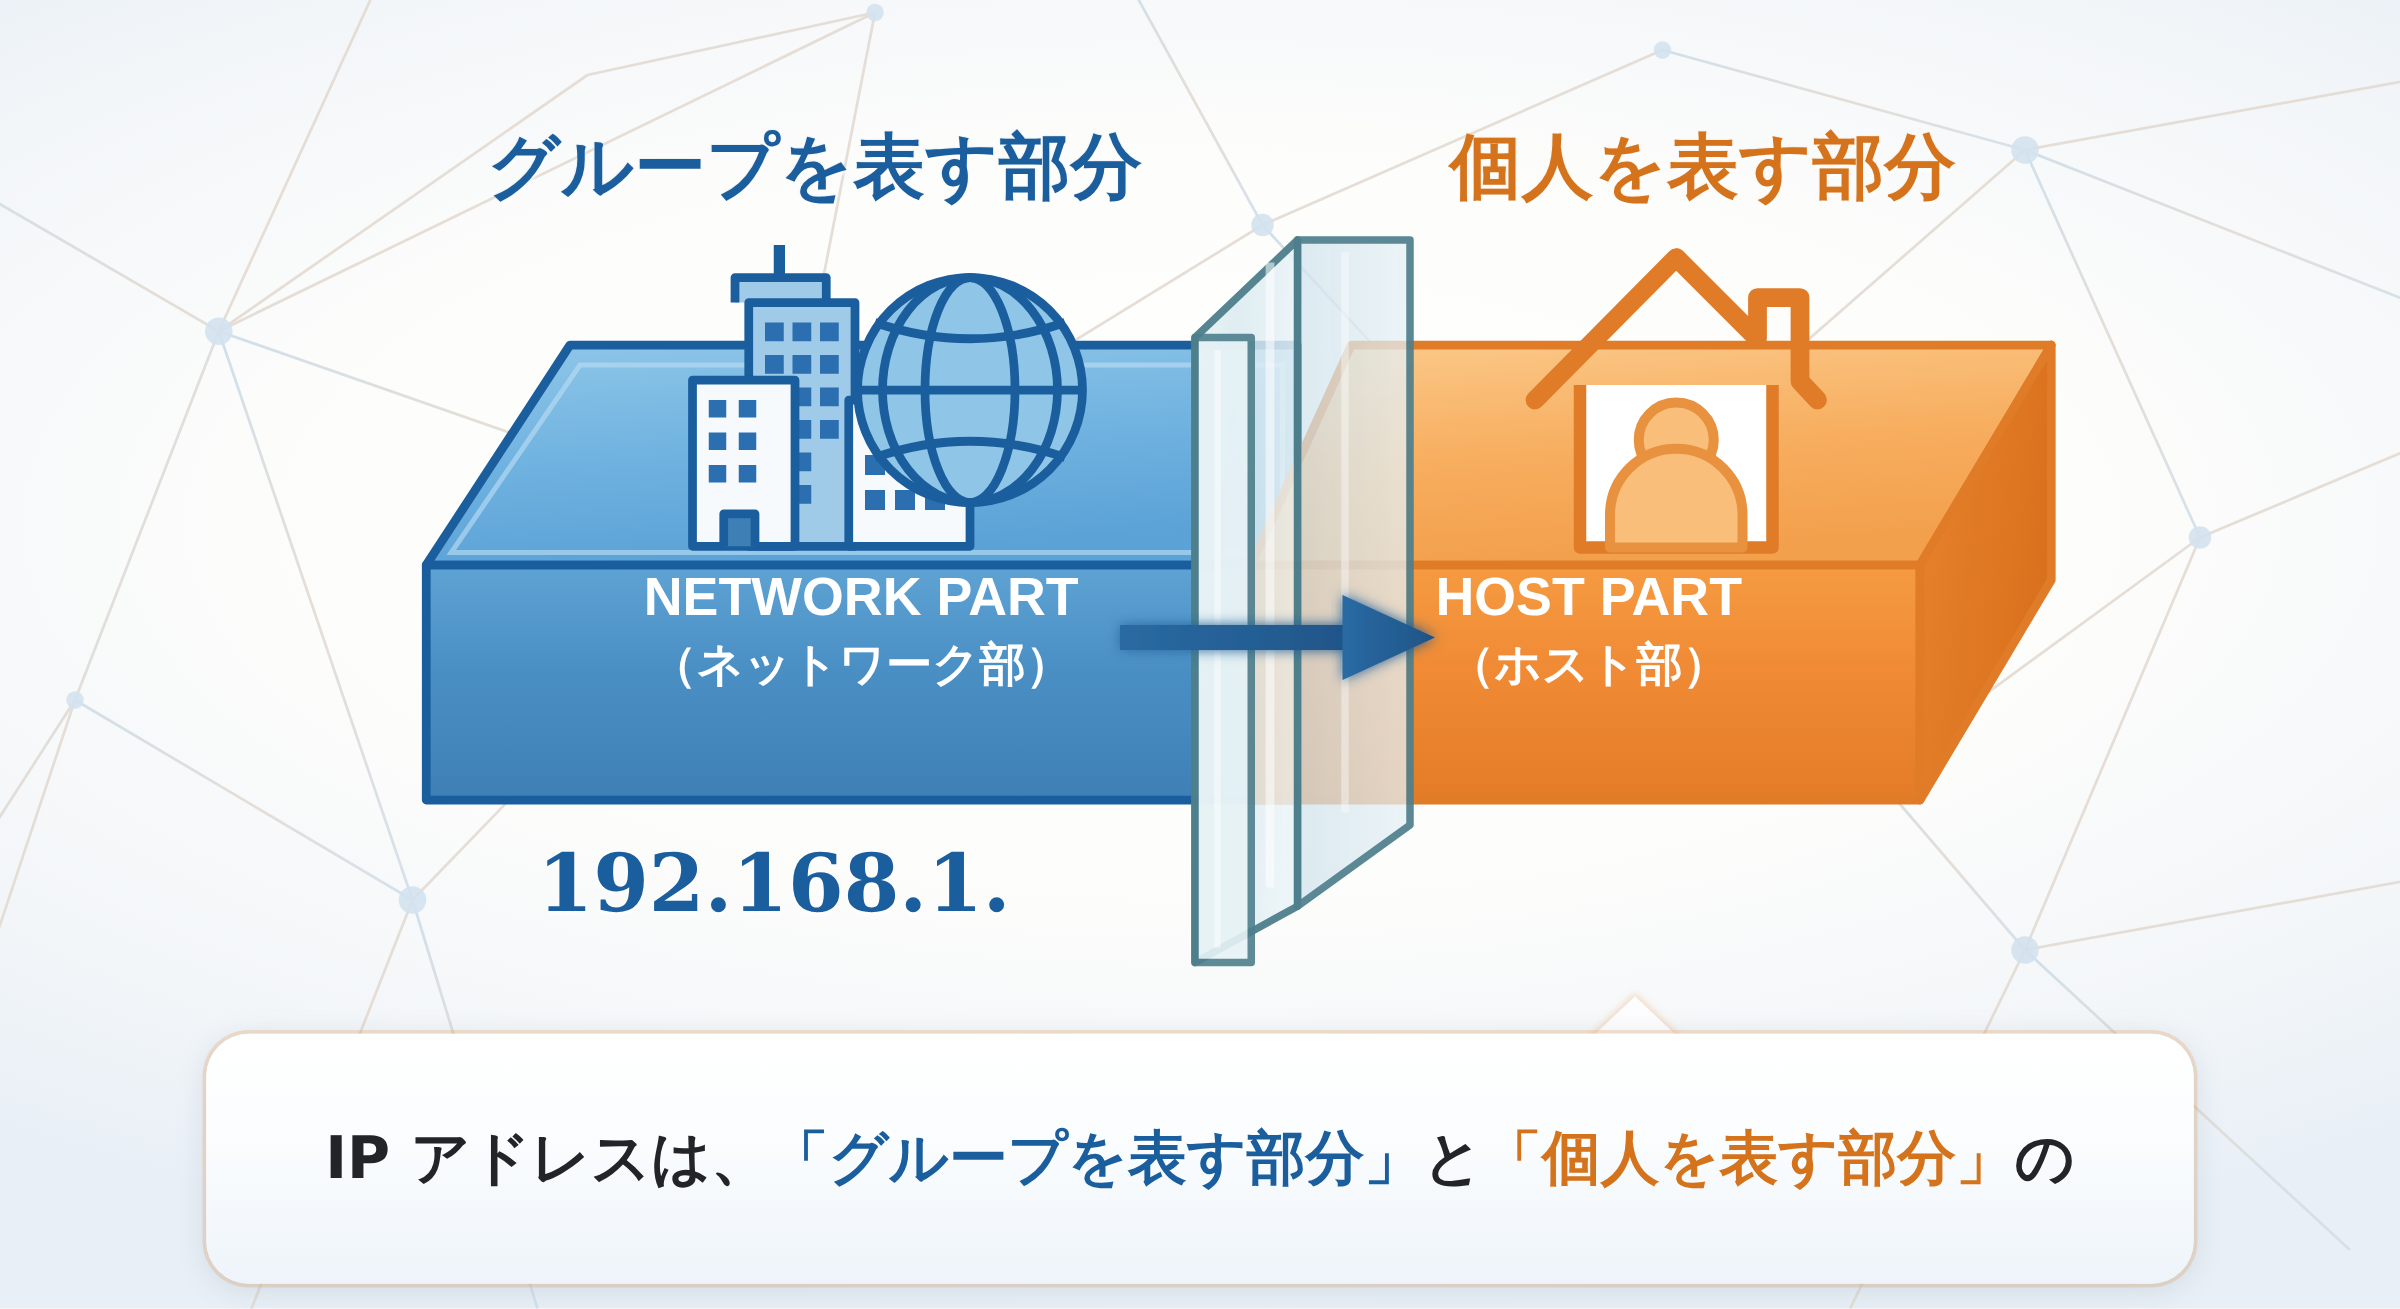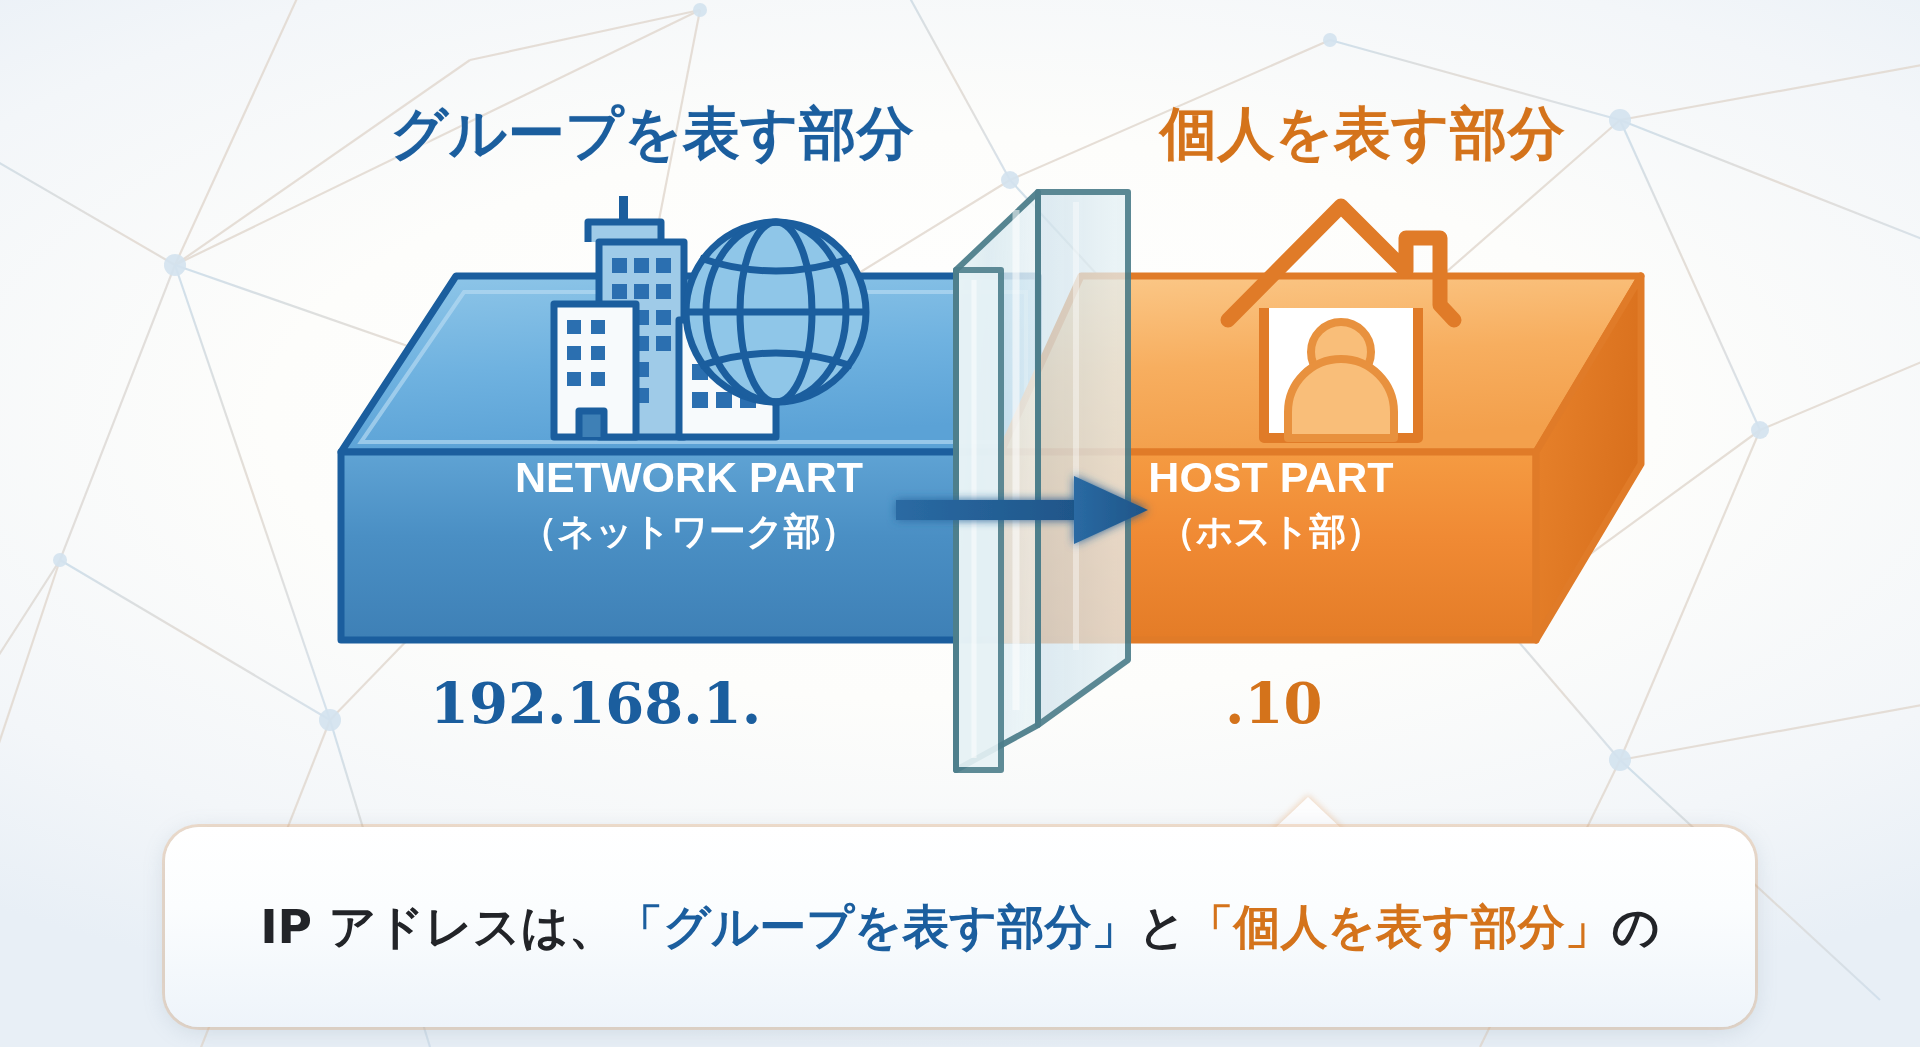--- a/index.html
+++ b/index.html
@@ -35,21 +35,21 @@
   }
 
   
   .scene{ position:absolute; left:0; top:180px; width:1920px; height:620px;margin-left:16px; }
   .scene svg{ position:absolute; left:0; top:0; }
 
   
   .ipnum{
     position:absolute; white-space:nowrap;
     font-family:"DejaVu Serif","Liberation Serif",serif;
-    font-weight:bold; font-size:56px;
+    font-weight:bold; font-size:64px;
   }
   #ip-network{ left:430px; top:670px; color:#1B5E9E;
     text-shadow:0 2px 4px rgba(255,255,255,.85); }
   #ip-host{ left:1225px; top:670px; color:#D4731B;
     text-shadow:0 2px 4px rgba(255,255,255,.85); }
 
   
   .caption{
     position:absolute; left:165px; top:827px; width:1590px; height:200px;
     border-radius:34px;
@@ -302,21 +302,20 @@
 
       <g filter="url(#softGlow)">
         <rect x="880" y="320" width="195" height="20" fill="url(#arrowGrad)"></rect>
         <path d="M 1058 296 L 1132 330 L 1058 364 Z" fill="url(#arrowGrad)"></path>
       </g>
     </svg>
   </div>
 
   <div class="ipnum" id="ip-network">192.168.1.</div>
 
-  <div class="ipnum" id="ip-host">.10</div>
 
   <div class="cap-pointer"></div>
 
   <div class="caption">
     <div class="cline">
       <span>IP アドレスは、</span><span class="cap-blue">「グループを表す部分」</span><span>と</span><span class="cap-orange">「個人を表す部分」</span><span>の</span>
     </div>
   </div>
 
 </div>

